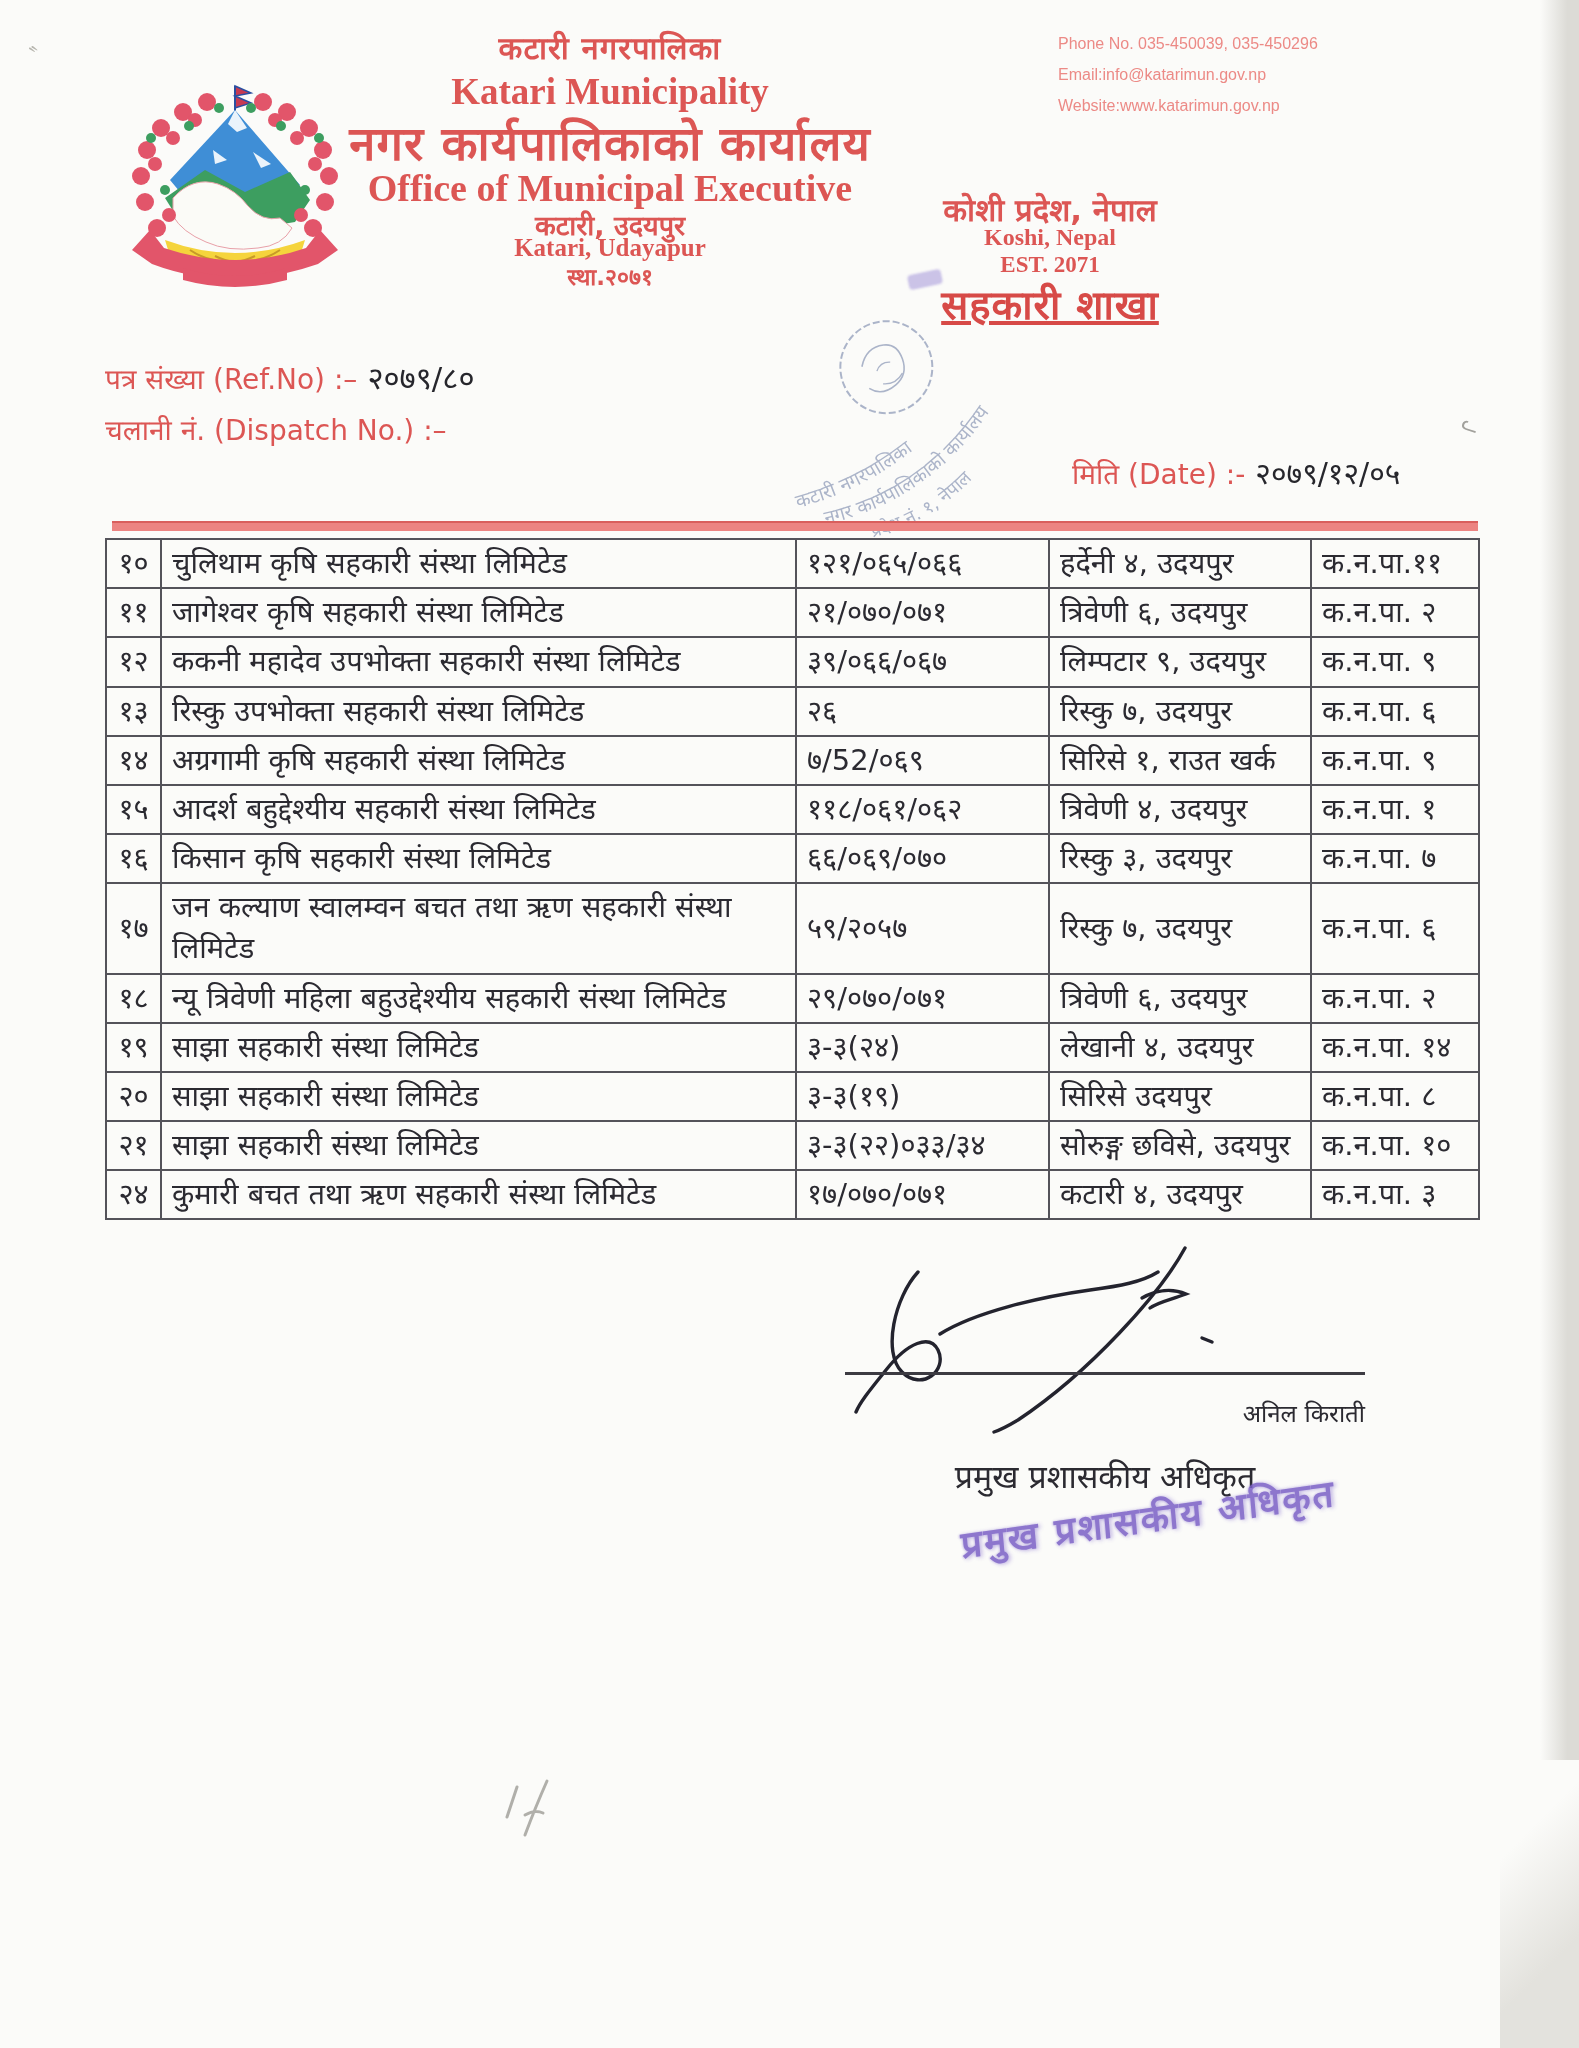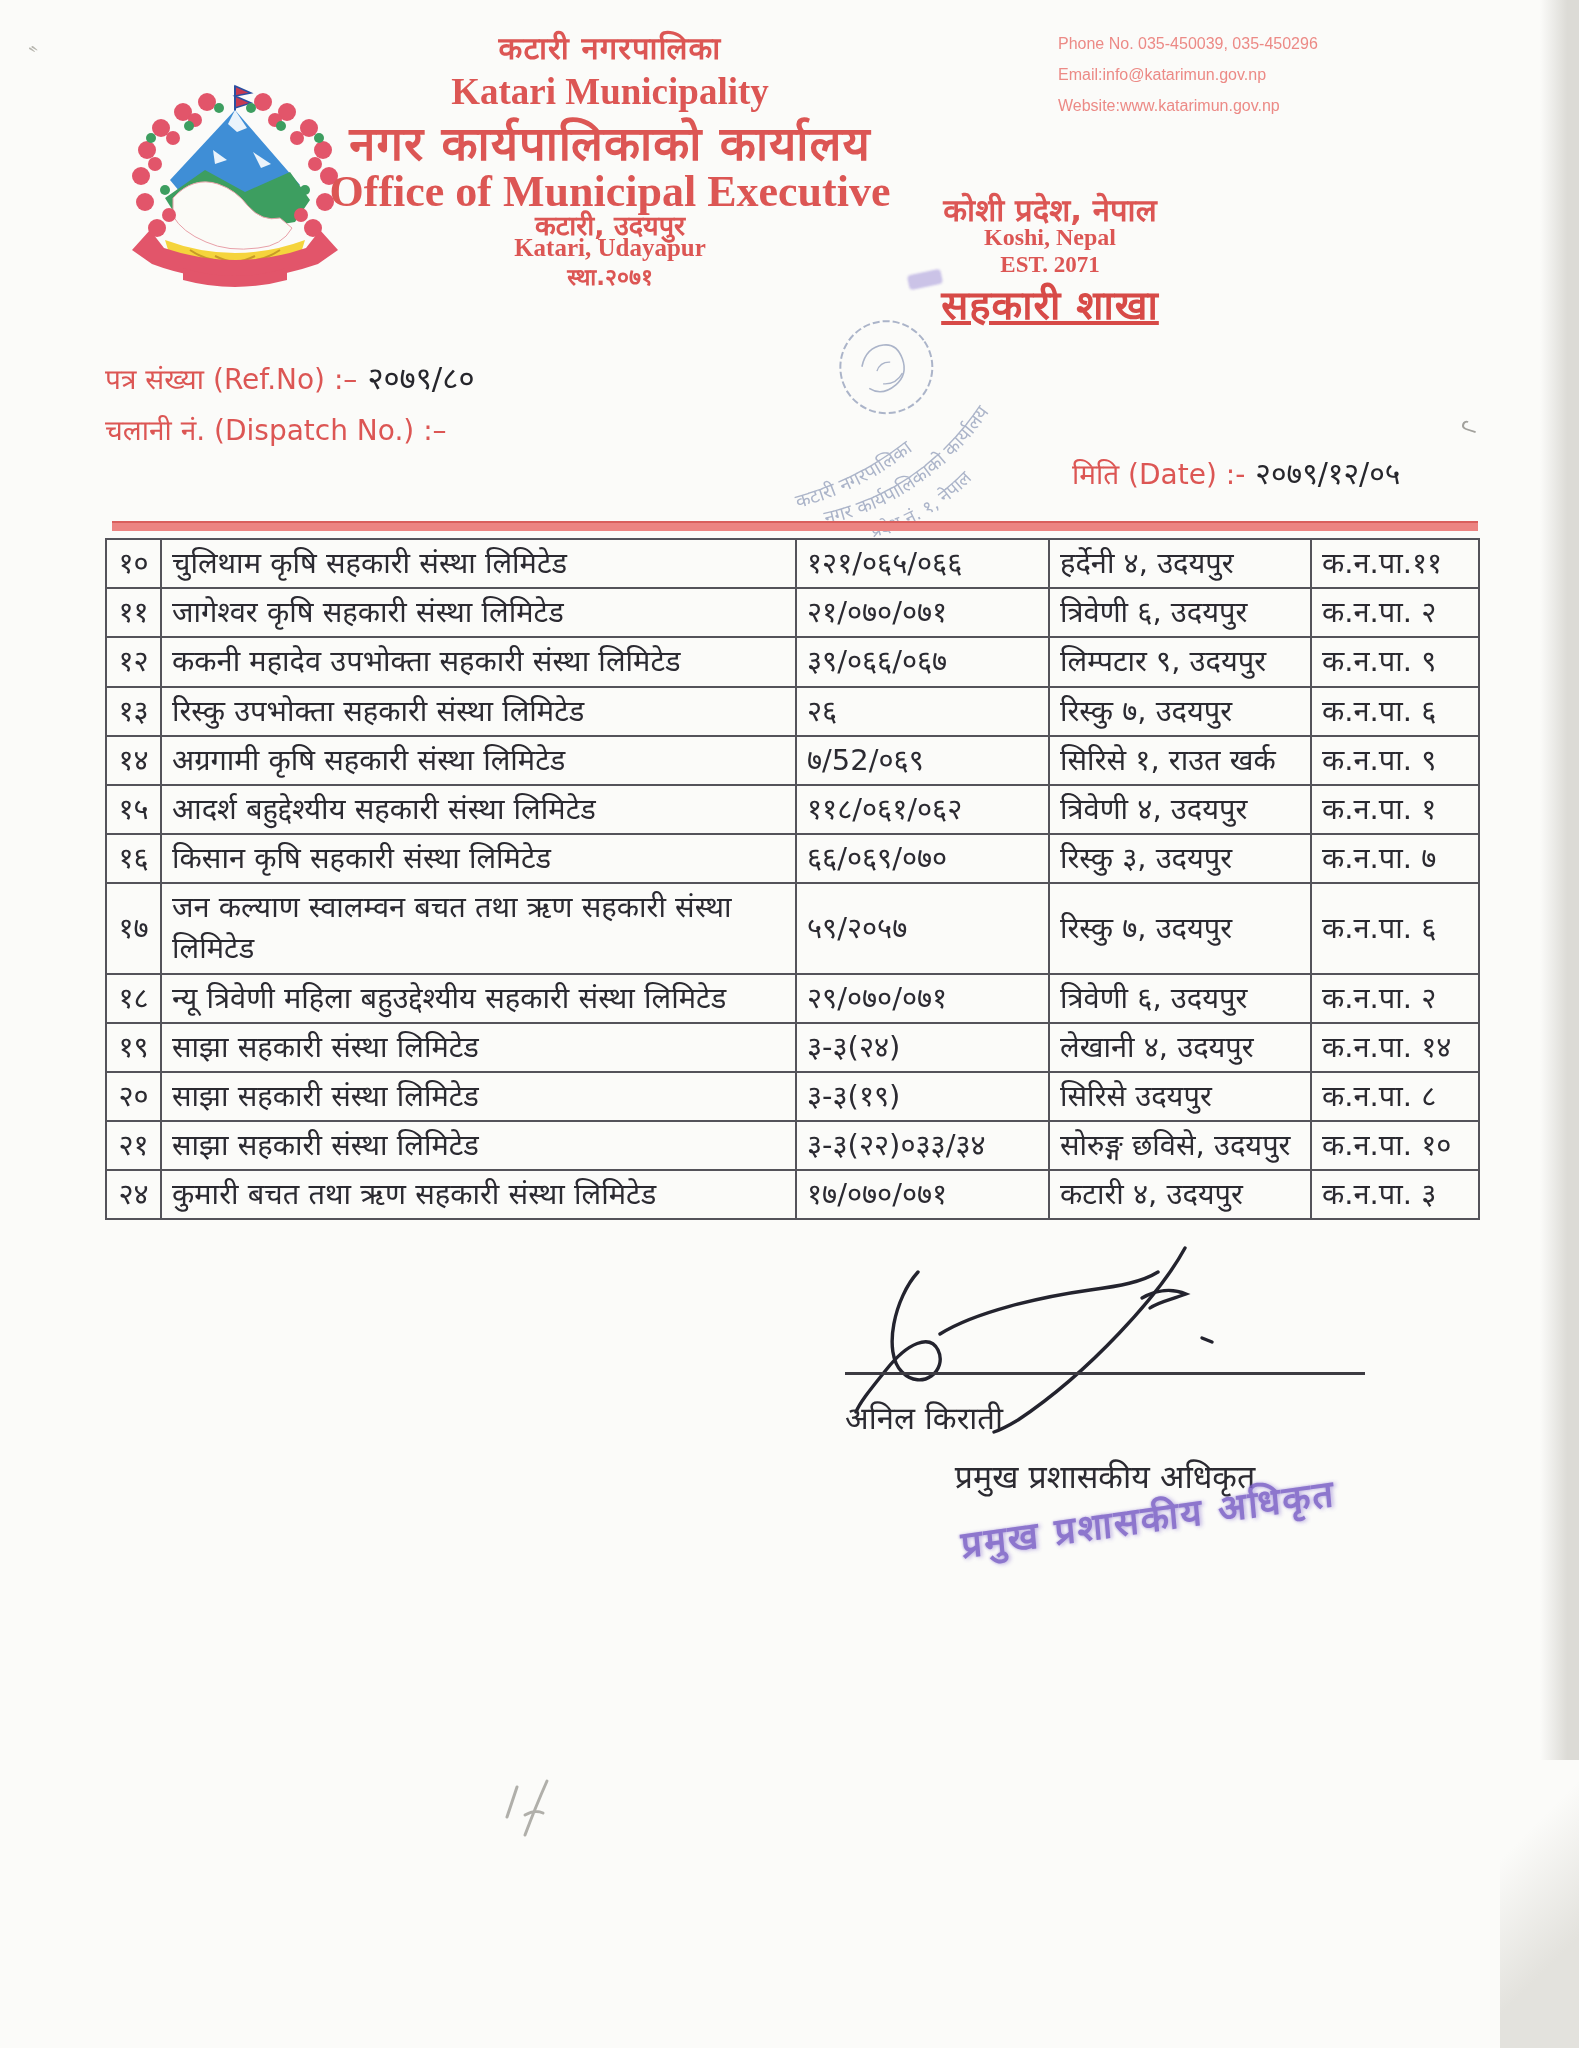--- a/index.html
+++ b/index.html
@@ -13,21 +13,21 @@
   .deepred{color:#d74a47;}
   .serif{font-family:"Liberation Serif","DejaVu Serif",serif;}
   .sans{font-family:"Liberation Sans","DejaVu Sans",sans-serif;}
   .b{font-weight:bold;}
 
   
   .hdrcol{left:320px;width:580px;text-align:center;}
   .muni-np{top:26px;font-size:31px;letter-spacing:1px;}
   .muni-en{top:70px;font-size:37px;}
   .office-np{top:110px;font-size:47px;letter-spacing:1px;}
-  .office-en{top:166px;font-size:44px;}
+  .office-en{top:166px;font-size:38px;}
   .place-np{top:206px;font-size:27px;}
   .place-en{top:234px;font-size:25px;}
   .est-np{top:260px;font-size:23px;}
 
   
   .contact{left:1058px;top:28px;font-size:16px;line-height:31px;color:#ec8a86;}
 
   
   .provcol{left:900px;width:300px;text-align:center;}
   .prov-np{top:188px;font-size:31px;}
@@ -57,21 +57,21 @@
   }
   td.c-sn{text-align:center;padding:3px 2px;}
   td.c-reg,td.c-addr,td.c-ward{padding-left:14px;white-space:nowrap;}
 
   
   .round-stamp{left:762px;top:312px;opacity:.55;}
 
   
   .sig-svg{left:790px;top:1242px;}
   .sig-line{left:845px;top:1372px;width:520px;height:3px;background:#3c3b42;}
-  .sig-name{left:845px;top:1396px;width:520px;font-size:31px;color:#2b2a31;text-align:left;}
+  .sig-name{left:845px;top:1396px;width:520px;font-size:24px;color:#2b2a31;text-align:right;}
   .sig-title{left:805px;top:1454px;width:600px;font-size:32px;color:#2b2a31;text-align:center;}
   .purple-stamp{
     left:888px;top:1492px;width:520px;text-align:center;
     font-size:37px;font-weight:bold;color:#7a5fc6;opacity:.85;
     transform:rotate(-8deg) skewX(-3deg);
     letter-spacing:2px;white-space:nowrap;
     text-shadow:2px 1px 4px rgba(120,95,200,.55), -1px 0 2px rgba(120,95,200,.35);
   }
   .purple-blob{left:908px;top:272px;width:34px;height:15px;background:rgba(124,102,202,.38);border-radius:4px;transform:rotate(-12deg);filter:blur(1px);}
 

